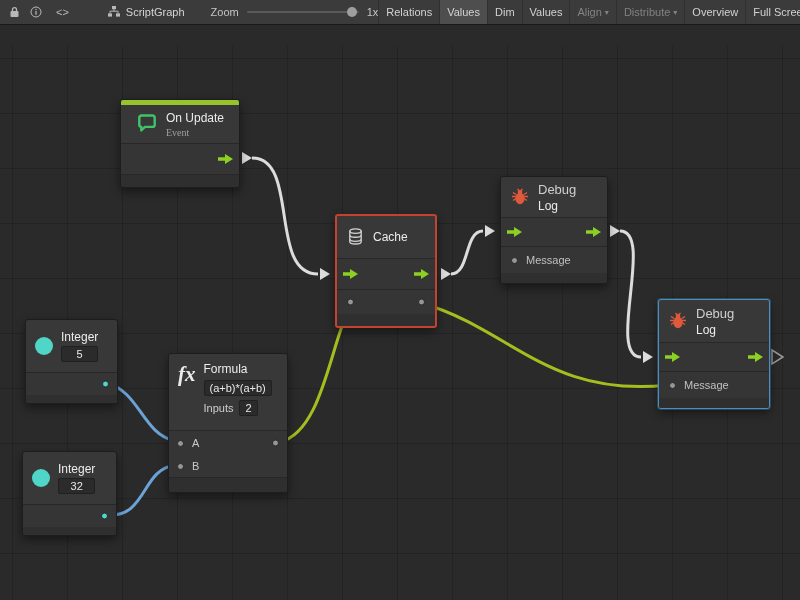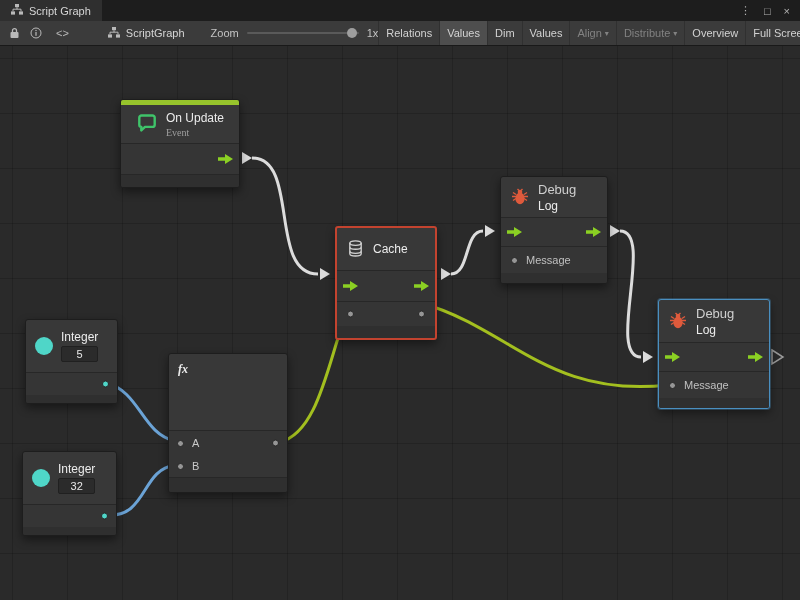--- a/index.html
+++ b/index.html
@@ -61,47 +61,29 @@
   .dot.in { left:10px; } .dot.out { right:10px; }
   .dot.teal { background:var(--integer-teal); }
   .field { display:inline-block; background:#2b2b2b; border:1px solid #202020; border-radius:2px;
     padding:1px 5px; font-size:11px; color:#e8e8e8; text-align:center; min-width:12px; }
   .msg-row { display:flex; align-items:center; gap:8px; padding-left:10px; }
   .msg-label { color:#c0c0c0; }
   .ab-row { display:flex; align-items:center; gap:8px; padding-left:8px; }
   .ab-label { color:#c9c9c9; }
   .col { display:flex; flex-direction:column; gap:2px; }
   .fx { font-family:"Liberation Serif", serif; font-style:italic; font-weight:bold;
-    font-size:12px; color:#ececec; }
+    font-size:21px; color:#ececec; }
   .circle-icon { width:18px; height:18px; border-radius:50%; background:var(--integer-teal); flex:none; }
   .inputs-row { display:flex; align-items:center; gap:6px; color:#cfcfcf; }
 </style>
 </head>
 <body>
 
 <div class="app">
 
-  <div class="titlebar">
-    <div class="tab">
-      <span>
-        <svg width="12" height="11" viewBox="0 0 12 11">
-            <rect x="4" y="0" width="4" height="3.2" fill="#b9b9b9"></rect>
-            <rect x="0" y="7.4" width="4" height="3.2" fill="#b9b9b9"></rect>
-            <rect x="8" y="7.4" width="4" height="3.2" fill="#b9b9b9"></rect>
-            <path d="M6 3.2v2M2 7.4V5.2h8v2.2" stroke="#b9b9b9" fill="none"></path>
-          </svg>
-      </span>
-      <span>Script Graph</span>
-    </div>
-    <div class="win-controls">
-      <span>⋮</span>
-      <span>□</span>
-      <span>×</span>
-    </div>
-  </div>
 
   <div class="toolbar">
     <span class="tb-icon">
       <svg width="11" height="12" viewBox="0 0 11 12">
           <rect x="1.5" y="5" width="8" height="6" rx="1" fill="#b9b9b9"></rect>
           <path d="M3.5 5V3.6a2 2 0 0 1 4 0V5" fill="none" stroke="#b9b9b9" stroke-width="1.3"></path>
         </svg>
     </span>
     <span class="tb-icon">
       <svg width="12" height="12" viewBox="0 0 12 12">
@@ -198,21 +180,21 @@
         <span class="p-arrow out">
           <svg width="15" height="10" viewBox="0 0 15 10">
               <path d="M0 3.2h7V0l8 5-8 5V6.8H0z" fill="var(--flow-arrow-green)"></path>
             </svg>
         </span>
       </div>
       <div class="n-div"></div>
       <div class="n-footer" style="height:12px;"></div>
     </div>
 
-    <div class="node sel-red" style="left:335px;top:180px;width:102px;">
+    <div class="node sel-red" style="left:335px;top:168px;width:102px;">
       <div class="n-header" style="height:42px;">
         <span>
           <svg width="19" height="19" viewBox="0 0 20 20" fill="none" stroke="#d2d2d2" stroke-width="1.4">
               <ellipse cx="10" cy="4.3" rx="6" ry="2.4"></ellipse>
               <path d="M4 4.3v4.1c0 1.3 2.7 2.4 6 2.4s6-1.1 6-2.4V4.3"></path>
               <path d="M4 8.6v4.1c0 1.3 2.7 2.4 6 2.4s6-1.1 6-2.4V8.6"></path>
               <path d="M4 12.9v2.6c0 1.3 2.7 2.4 6 2.4s6-1.1 6-2.4v-2.6"></path>
             </svg>
         </span>
         <span class="n-title">Cache</span>
@@ -338,20 +320,28 @@
       <div class="n-div"></div>
       <div class="n-row" style="height:22px;">
         <span class="dot teal abs" style="right:8px;"></span>
       </div>
       <div class="n-footer" style="height:8px;"></div>
     </div>
 
     <div class="node" style="left:168px;top:307px;width:120px;">
       <div class="n-header" style="height:76px; align-items:flex-start; padding-top:8px;">
         <span class="fx">fx</span>
+        <div class="col" style="gap:4px;">
+          <span class="n-title">Formula</span>
+          <span class="field">(a+b)*(a+b)</span>
+          <span class="inputs-row">
+            <span>Inputs</span>
+            <span class="field">2</span>
+          </span>
+        </div>
       </div>
       <div class="n-div"></div>
       <div class="n-row ab-row" style="height:24px;">
         <span class="dot"></span>
         <span class="ab-label">A</span>
         <span class="dot abs" style="right:8px;"></span>
       </div>
       <div class="n-row ab-row" style="height:22px;">
         <span class="dot"></span>
         <span class="ab-label">B</span>

